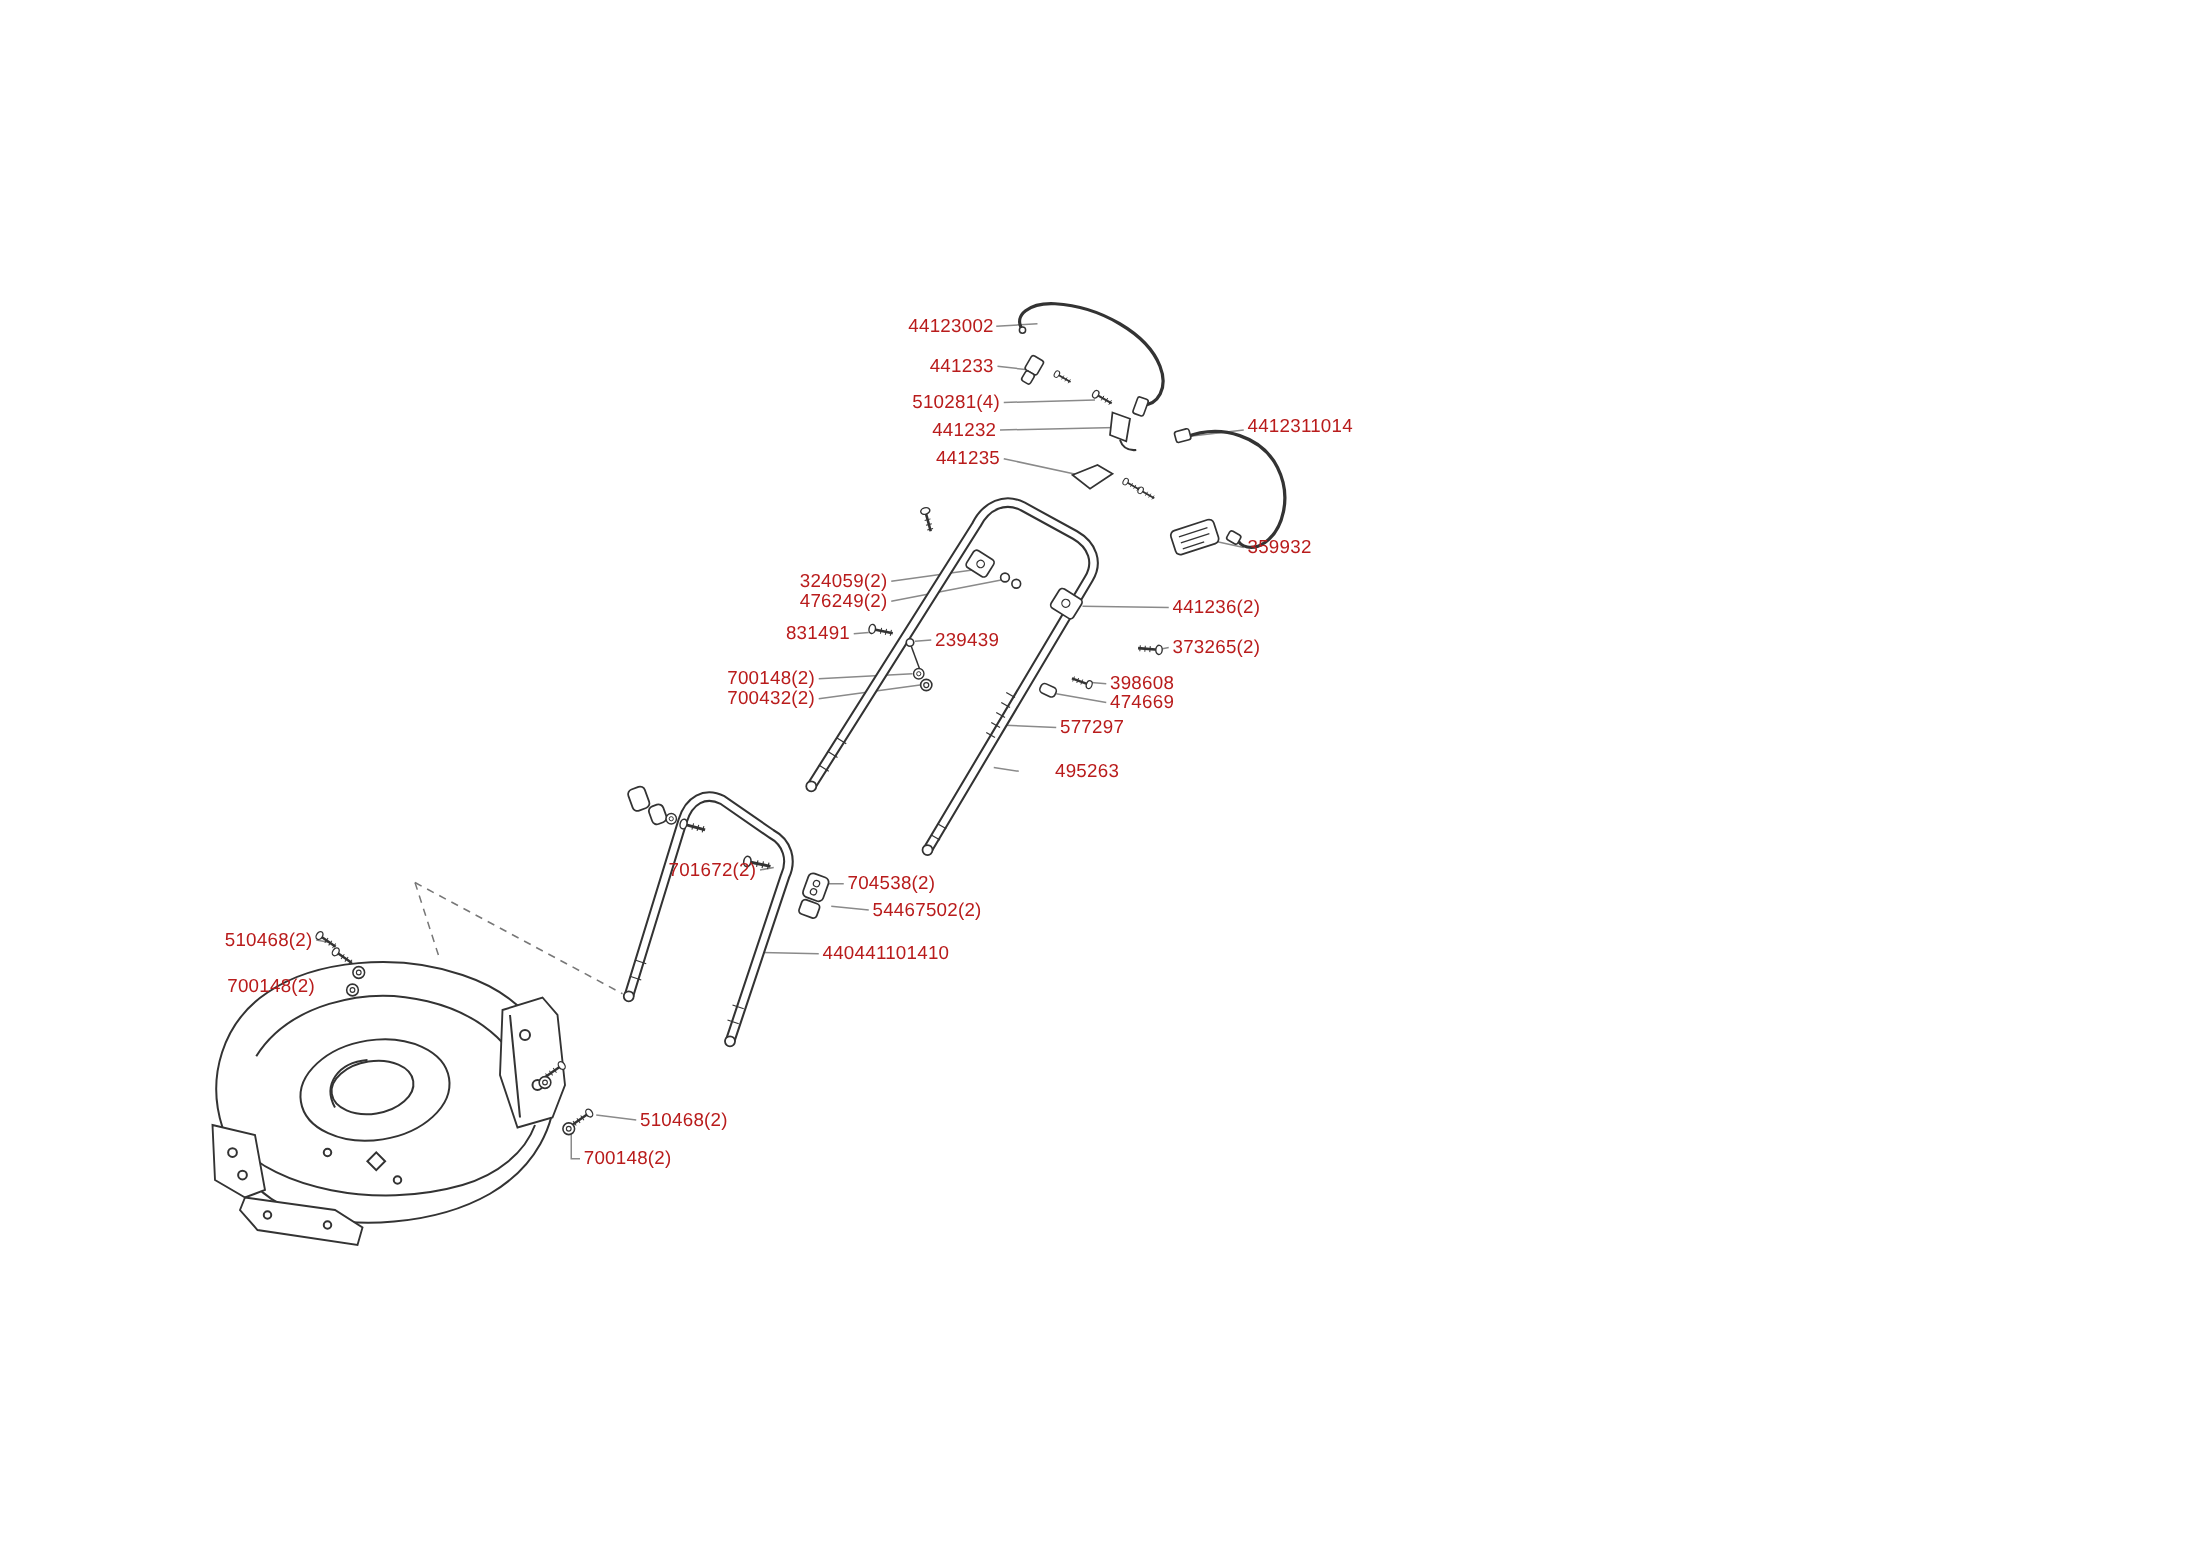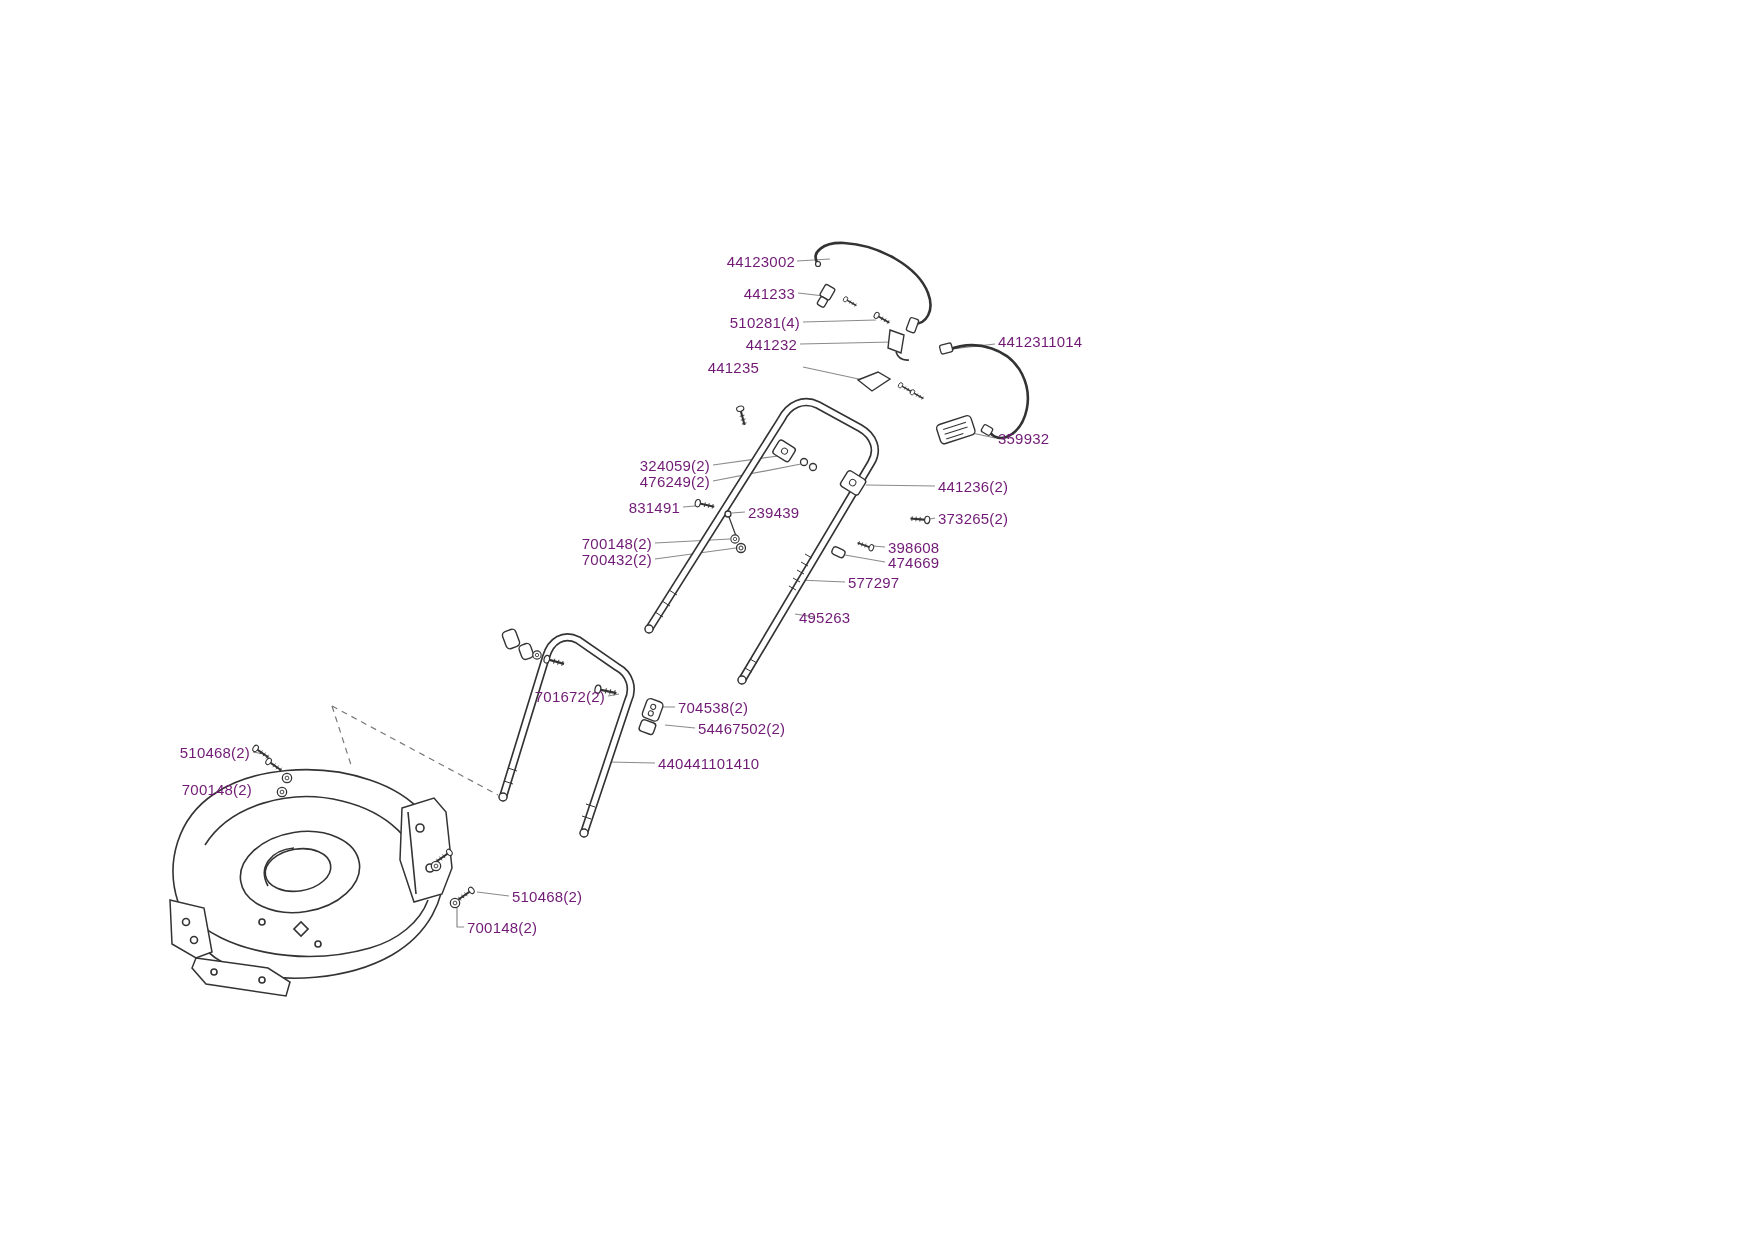--- a/index.html
+++ b/index.html
@@ -8,21 +8,21 @@
   body {
     width:1754px; height:1240px;
     position:relative; overflow:hidden;
     font-family:"Liberation Sans", sans-serif;
   }
   .stage { position:absolute; inset:0; }
   svg.art { position:absolute; left:0; top:0; width:1754px; height:1240px; }
   .lbl {
     position:absolute;
     font-size:15px;
-    color:#701a75;
+    color:#b91c1c;
     white-space:nowrap;
     transform:translate(0,-50%);
     letter-spacing:.2px;
   }
   .lbl.r { transform:translate(-100%,-50%); }
 </style>
 </head>
 <body>
 
 <div class="stage">
@@ -234,34 +234,34 @@
       <circle cx="741" cy="548" r="2" fill="none" stroke="#333" stroke-width="1"></circle>
     </g>
   </svg>
 
   <div>
     <div class="lbl r" style="left:795px;top:261px">44123002</div>
     <div class="lbl r" style="left:795px;top:293px">441233</div>
     <div class="lbl r" style="left:800px;top:322px">510281(4)</div>
     <div class="lbl r" style="left:797px;top:344px">441232</div>
     <div class="lbl" style="left:998px;top:341px">4412311014</div>
-    <div class="lbl r" style="left:759px;top:367px">441235</div>
+    <div class="lbl r" style="left:800px;top:367px">441235</div>
     <div class="lbl" style="left:998px;top:438px">359932</div>
     <div class="lbl r" style="left:710px;top:465px">324059(2)</div>
     <div class="lbl r" style="left:710px;top:481px">476249(2)</div>
     <div class="lbl" style="left:938px;top:486px">441236(2)</div>
     <div class="lbl r" style="left:680px;top:507px">831491</div>
     <div class="lbl" style="left:748px;top:512px">239439</div>
     <div class="lbl" style="left:938px;top:518px">373265(2)</div>
     <div class="lbl r" style="left:652px;top:543px">700148(2)</div>
     <div class="lbl r" style="left:652px;top:559px">700432(2)</div>
     <div class="lbl" style="left:888px;top:547px">398608</div>
     <div class="lbl" style="left:888px;top:562px">474669</div>
     <div class="lbl" style="left:848px;top:582px">577297</div>
-    <div class="lbl" style="left:799px;top:617px">495263</div>
+    <div class="lbl" style="left:844px;top:617px">495263</div>
     <div class="lbl r" style="left:605px;top:696px">701672(2)</div>
     <div class="lbl" style="left:678px;top:707px">704538(2)</div>
     <div class="lbl" style="left:698px;top:728px">54467502(2)</div>
     <div class="lbl" style="left:658px;top:763px">440441101410</div>
     <div class="lbl r" style="left:250px;top:752px">510468(2)</div>
     <div class="lbl r" style="left:252px;top:789px">700148(2)</div>
     <div class="lbl" style="left:512px;top:896px">510468(2)</div>
     <div class="lbl" style="left:467px;top:927px">700148(2)</div>
   </div>
 

